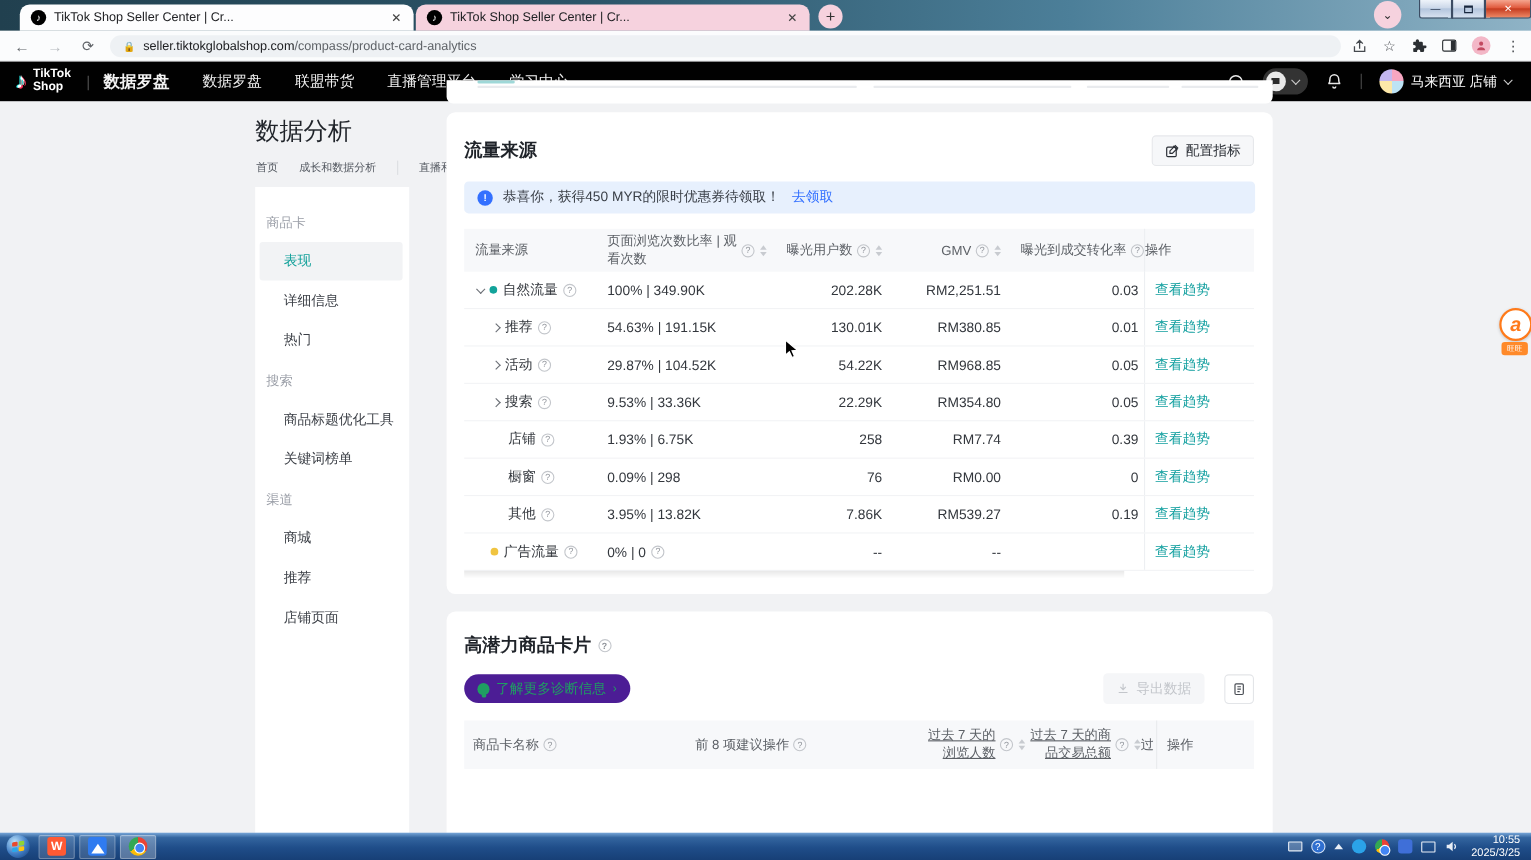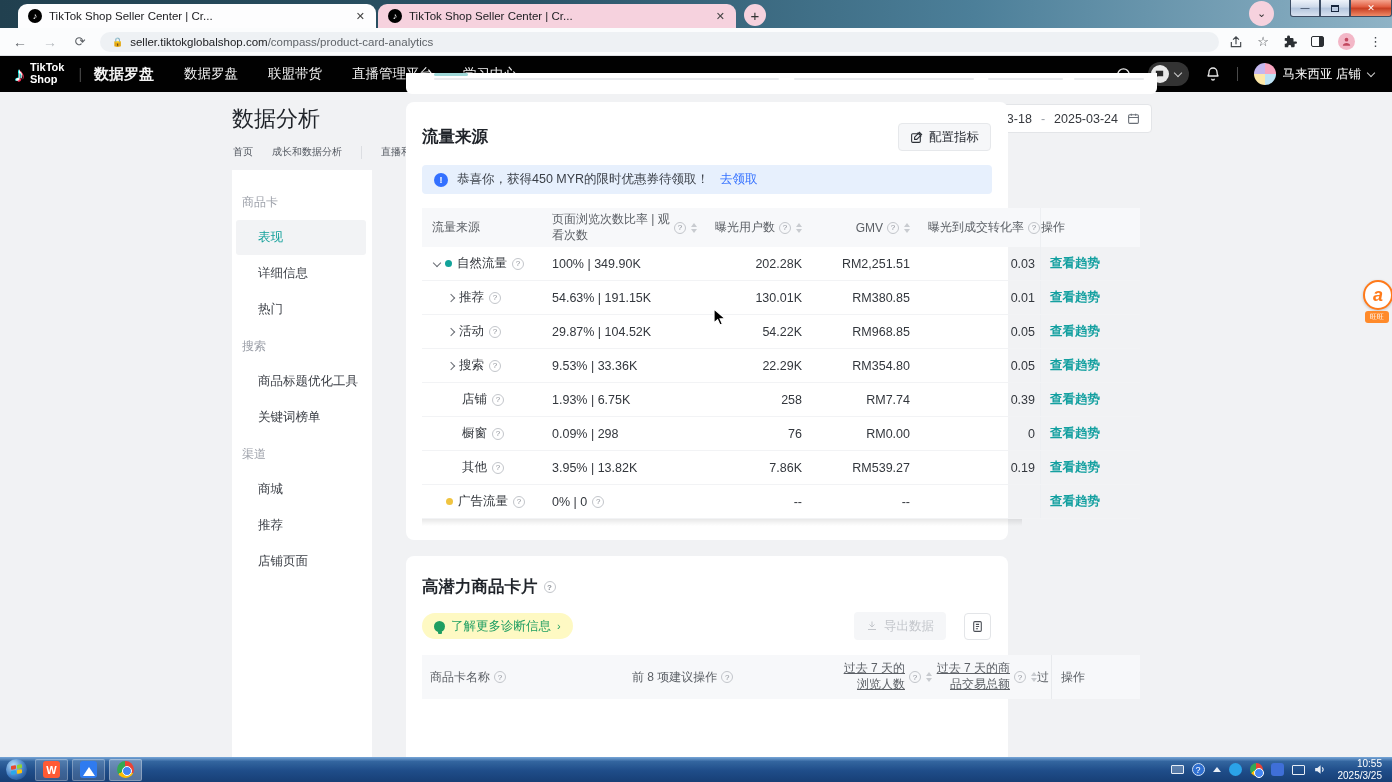--- a/index.html
+++ b/index.html
@@ -76,21 +76,21 @@
   .sidebar{position:absolute;left:232px;top:170px;width:140px;bottom:0;background:#fff;padding-top:14px;}
   .side-h{font-size:12px;color:#9b9fa8;padding:10px 0 8px 10px;}
   .side-i{font-size:12.5px;color:#3a3e45;padding:9px 0 9px 22px;margin:1px 6px 1px 4px;border-radius:3px;}
   .side-i.active{background:#f2f3f5;color:#12a09a;}
 
   
   .partial-card{position:absolute;left:406px;top:73px;width:751px;height:21px;background:#fff;border-radius:0 0 6px 6px;overflow:hidden;}
   .partial-card .ln{position:absolute;top:5px;height:2px;background:#e9ebee;border-radius:1px;}
   .partial-card .teal{position:absolute;top:0;left:28px;width:34px;height:3px;background:#9fd8d8;border-radius:2px;}
 
-  .card{position:absolute;left:406px;width:602px;background:#fff;border-radius:8px;}
+  .card{position:absolute;left:406px;width:751px;background:#fff;border-radius:8px;}
   .card.traffic{top:102px;height:438px;}
   .card.potential{top:556px;height:212px;}
   .card-head{display:flex;align-items:center;justify-content:space-between;padding:21px 17px 0 16px;}
   .card-title{font-size:16.5px;font-weight:600;color:#1f2329;display:flex;align-items:center;gap:6px;}
   .cfg-btn{height:28px;display:flex;align-items:center;gap:6px;padding:0 11px;background:#f6f7f9;border:1px solid #e6e8eb;
     border-radius:4px;font-size:12.5px;color:#2b2f36;}
   .banner{margin:14px 16px 0 16px;height:29px;background:#e7f0fd;border-radius:4px;display:flex;align-items:center;gap:9px;padding:0 12px;}
   .b-ico{width:14px;height:14px;border-radius:50%;background:#3370ff;color:#fff;font-size:9px;font-weight:700;
     display:flex;align-items:center;justify-content:center;flex:0 0 auto;}
   .b-txt{font-size:12.5px;color:#3a3f47;}
@@ -100,37 +100,37 @@
   .trow{display:grid;grid-template-columns:130px 160px 90px 108px 130px 1fr;align-items:center;}
   .thead{background:#f7f8fa;min-height:38px;font-size:12px;color:#5c6066;}
   .thead .cell{display:flex;align-items:center;gap:4px;padding:4px 0;}
   .thead .cell.right{justify-content:flex-end;}
   .thead .wrap{max-width:118px;line-height:1.3;}
   .thead .c0{padding-left:10px;}
   .tbody-row{height:34px;border-bottom:1px solid #f2f3f5;font-size:12.5px;color:#33373d;}
   .cell.right{text-align:right;}
   .c-cvr{padding-right:5px;}
   .c-act{align-self:stretch;display:flex;align-items:center;padding-left:9px;border-left:1px solid #edeff2;}
-  .act-link{font-size:12.5px;color:#14a0a0;font-weight:bold;}
+  .act-link{font-size:12.5px;color:#14a0a0;}
   .namecell{display:flex;align-items:center;gap:5px;}
   .chev{width:6px;height:6px;border-right:1.3px solid #6a6e75;border-bottom:1.3px solid #6a6e75;flex:0 0 auto;}
   .chev.down{transform:rotate(45deg);margin-top:-2px;}
   .chev.right{transform:rotate(-45deg);}
   .dot{width:7px;height:7px;border-radius:50%;flex:0 0 auto;}
   .info{width:12px;height:12px;border-radius:50%;border:1px solid #c3c6cb;color:#8c9097;font-size:8px;
     display:inline-flex;align-items:center;justify-content:center;flex:0 0 auto;}
   .sort{display:inline-flex;flex-direction:column;gap:2px;margin-left:1px;}
   .sort i{width:0;height:0;border-left:3.5px solid transparent;border-right:3.5px solid transparent;}
   .sort .up{border-bottom:4px solid #c8cbd0;}
   .sort .dn{border-top:4px solid #c8cbd0;}
   .tshadow{height:7px;background:linear-gradient(rgba(0,0,0,.09),rgba(0,0,0,0));width:600px;}
 
   
   .pot-row{display:flex;align-items:center;justify-content:space-between;padding:14px 17px 0 16px;}
-  .diag-pill{height:26px;background:#fef9c3;border-radius:14px;display:flex;align-items:center;gap:6px;padding:0 12px;color:#1f9e62;font-size:12.5px;}
+  .diag-pill{height:26px;background:#4c1d95;border-radius:14px;display:flex;align-items:center;gap:6px;padding:0 12px;color:#1f9e62;font-size:12.5px;}
   .bulb{width:11px;height:11px;border-radius:50%;background:#1f9e62;position:relative;}
   .bulb::after{content:"";position:absolute;left:3.5px;top:10px;width:4px;height:3px;background:#1f9e62;border-radius:1px;}
   .pot-btns{display:flex;align-items:center;gap:18px;}
   .export-btn{height:28px;display:flex;align-items:center;gap:6px;padding:0 12px;background:#f5f6f8;border-radius:4px;
     font-size:12.5px;color:#c3c6cb;}
   .icon-btn{width:27px;height:27px;border:1px solid #e3e5e8;border-radius:4px;display:flex;align-items:center;justify-content:center;color:#4a4e55;}
   .ptable-head{margin:15px 16px 0 16px;width:718px;display:grid;grid-template-columns:210px 200px 100px 105px 14px 1fr;
     background:#f7f8fa;min-height:44px;align-items:center;font-size:12px;color:#5c6066;}
   .ptable-head .cell{display:flex;align-items:center;gap:4px;padding:4px 0;}
   .ptable-head .c0{padding-left:8px;}

